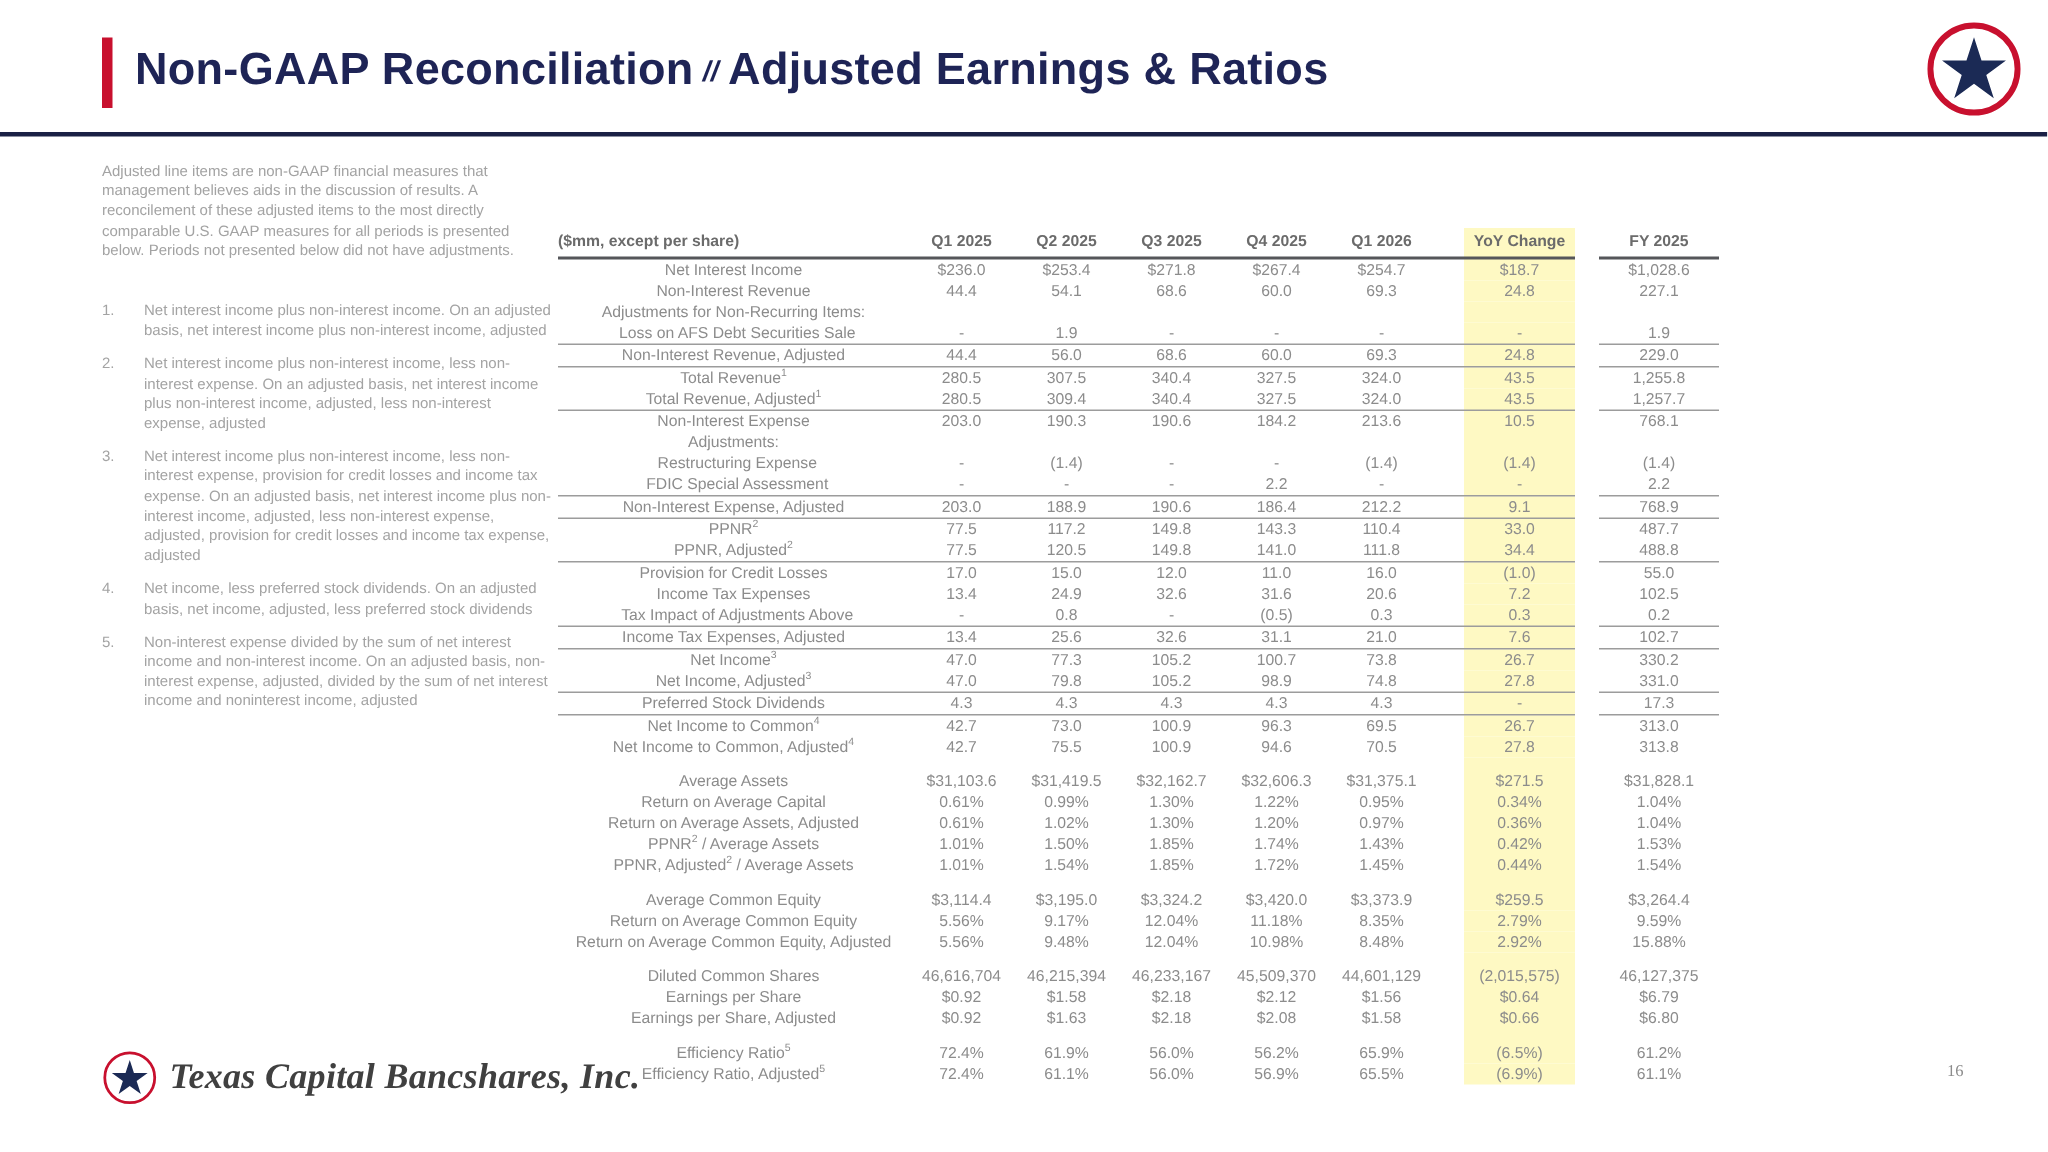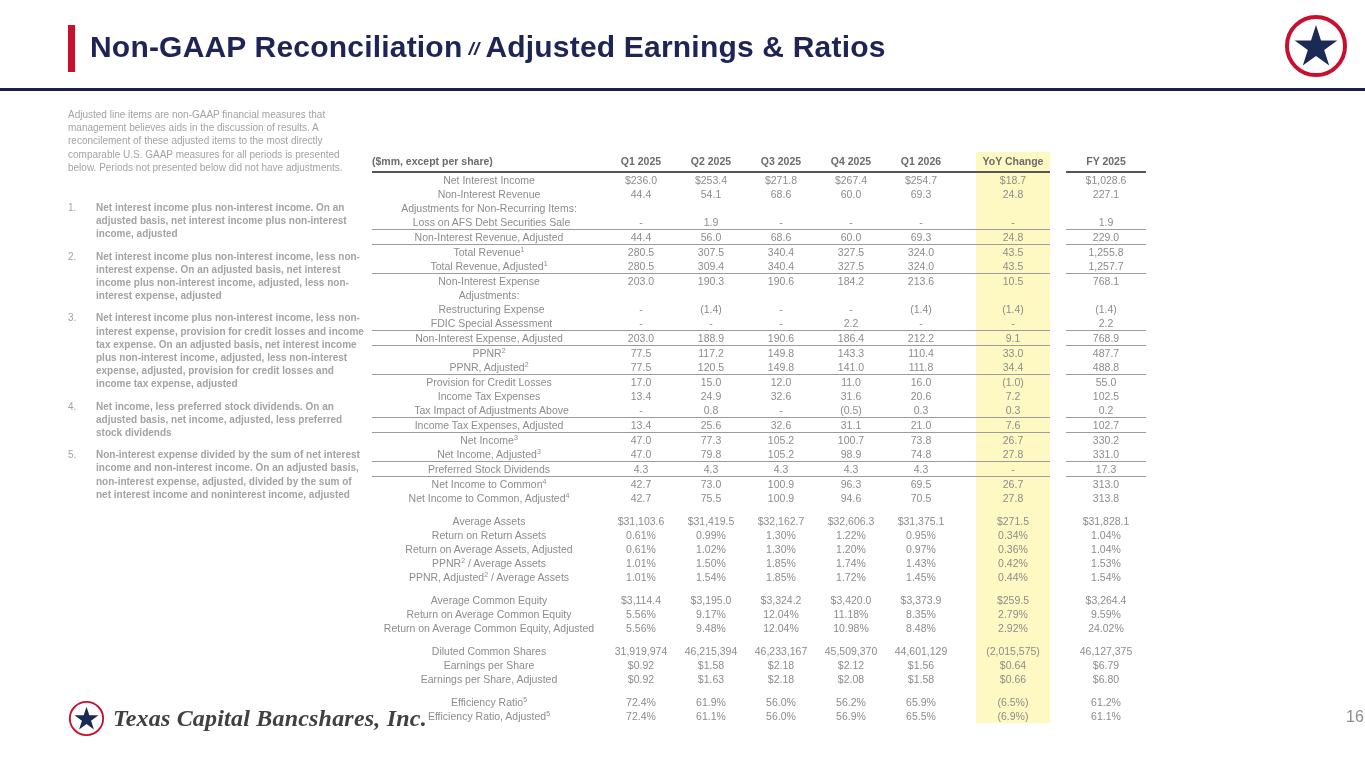--- a/index.html
+++ b/index.html
@@ -11,21 +11,21 @@
   .title { position:absolute; left:90px; top:30px; font-size:30px; font-weight:bold; color:#1e2456; letter-spacing:0.2px; white-space:nowrap; }
   .title .sep { font-style:italic; font-weight:bold; font-size:19px; color:#1e2456; padding:0 6px; position:relative; top:-2px; }
   .logo-top { position:absolute; right:16px; top:13px; width:66px; height:66px; }
   .title-rule { position:absolute; left:0; top:88px; width:1365px; height:3px; background:#1a2045; }
 
   
   .sidebar { position:absolute; left:68px; top:108px; width:300px; color:#a3a3a3; font-size:10px; line-height:13.2px; }
   .sidebar .intro { margin-bottom:27px; }
   .fn-item { display:flex; margin-bottom:9px; }
   .fn-num { width:28px; flex:0 0 28px; }
-  .fn-text { flex:1;font-weight:bold; }
+  .fn-text { flex:1; }
 
   
   .table-wrap { position:absolute; left:372px; top:117px;margin-top:35px; }
   table.recon { border-collapse:collapse; table-layout:fixed; color:#8c8c8c; font-size:10.5px; }
   table.recon col.c-label { width:234px; }
   table.recon col.c-q { width:70px; }
   table.recon col.c-gap1 { width:20px; }
   table.recon col.c-yoy { width:74px; }
   table.recon col.c-gap2 { width:16px; }
   table.recon col.c-fy { width:80px; }
@@ -37,21 +37,21 @@
   table.recon td.label.indent { padding-left:5px; }
   table.recon .yoy { background:#fef9c3; }
   table.recon tr.gap td { padding-top:9px; }
   table.recon td.bt { border-top:1px solid #9c9c9c; }
   table.recon sup { font-size:7px; vertical-align:super; line-height:0; }
 
   
   .footer-logo { position:absolute; left:68px; top:700px; display:flex; align-items:center; }
   .footer-logo svg { width:37px; height:37px; margin-right:8px; }
   .brand-text { font-family:"Liberation Serif", serif; font-weight:bold; font-size:24px; color:#404040; letter-spacing:0.2px; white-space:nowrap;font-style:italic; }
-  .page-num { position:absolute; left:1346px; top:708px; font-size:16px; color:#8c8c8c; }
+  .page-num { position:absolute; left:1298px; top:708px; font-size:11px; color:#8c8c8c;font-family:Liberation Serif, serif; }
 </style>
 </head>
 <body>
 
 <div class="slide">
 
   <div class="accent-bar"></div>
   <div class="title">
     <span>Non-GAAP Reconciliation</span><span class="sep">//</span><span>Adjusted Earnings &amp; Ratios</span>
   </div>
@@ -396,21 +396,21 @@
             <td class="q">$31,419.5</td>
             <td class="q">$32,162.7</td>
             <td class="q">$32,606.3</td>
             <td class="q">$31,375.1</td>
             <td class="gap1"></td>
             <td class="yoy">$271.5</td>
             <td class="gap2"></td>
             <td class="fy">$31,828.1</td>
           </tr>
           <tr>
-            <td class="label">Return on Return Assets</td>
+            <td class="label">Return on Average Capital</td>
             <td class="q">0.61%</td>
             <td class="q">0.99%</td>
             <td class="q">1.30%</td>
             <td class="q">1.22%</td>
             <td class="q">0.95%</td>
             <td class="gap1"></td>
             <td class="yoy">0.34%</td>
             <td class="gap2"></td>
             <td class="fy">1.04%</td>
           </tr>
@@ -477,25 +477,25 @@
           <tr>
             <td class="label">Return on Average Common Equity, Adjusted</td>
             <td class="q">5.56%</td>
             <td class="q">9.48%</td>
             <td class="q">12.04%</td>
             <td class="q">10.98%</td>
             <td class="q">8.48%</td>
             <td class="gap1"></td>
             <td class="yoy">2.92%</td>
             <td class="gap2"></td>
-            <td class="fy">24.02%</td>
+            <td class="fy">15.88%</td>
           </tr>
           <tr class="gap">
             <td class="label">Diluted Common Shares</td>
-            <td class="q">31,919,974</td>
+            <td class="q">46,616,704</td>
             <td class="q">46,215,394</td>
             <td class="q">46,233,167</td>
             <td class="q">45,509,370</td>
             <td class="q">44,601,129</td>
             <td class="gap1"></td>
             <td class="yoy">(2,015,575)</td>
             <td class="gap2"></td>
             <td class="fy">46,127,375</td>
           </tr>
           <tr>

